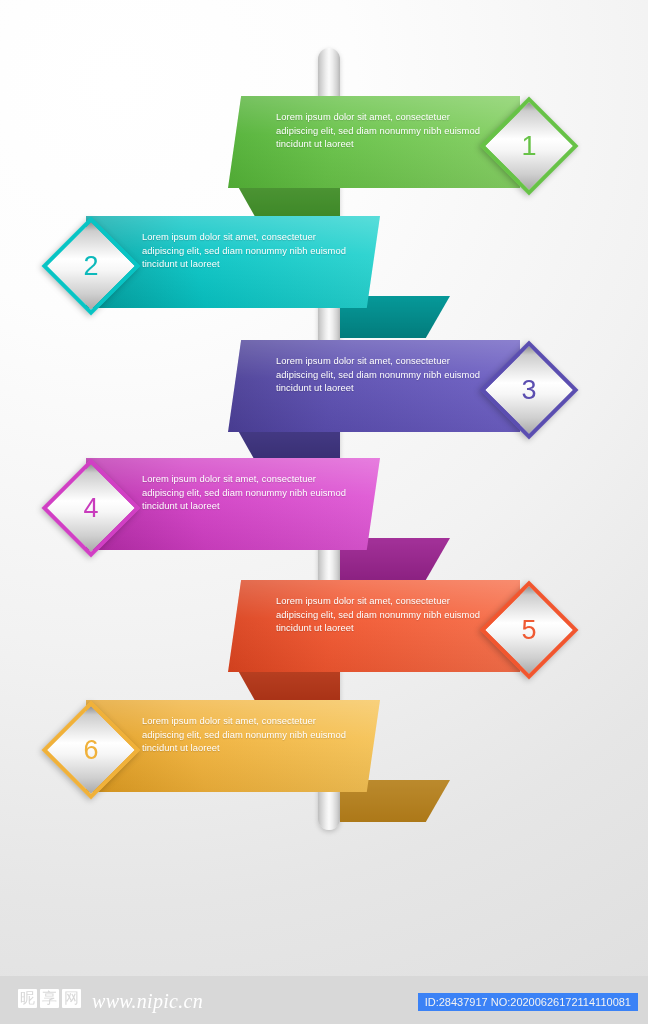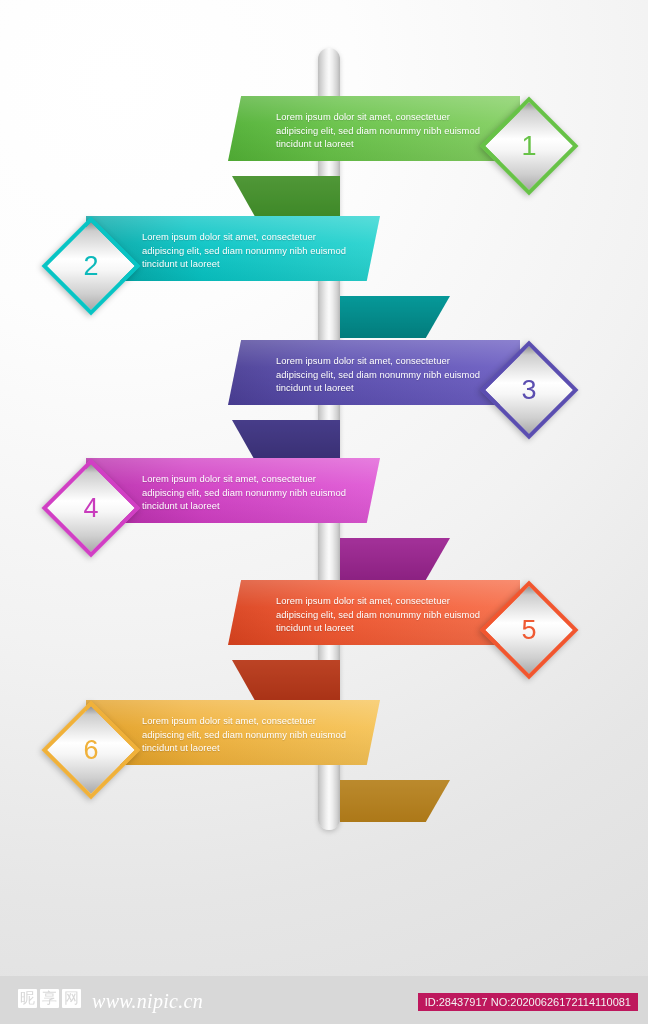--- a/index.html
+++ b/index.html
@@ -67,21 +67,21 @@
   .tail.right-tail {
     left: 340px;
     width: 110px;
     clip-path: polygon(0% 0%, 100% 0%, 78% 100%, 0% 100%);
   }
 
   
   .band {
     position: absolute;
     top: 8px;
-    height: 65px;
+    height: 92px;
     box-shadow: 0 3px 7px rgba(0,0,0,0.17);
     text-decoration: underline;
   }
   
   .band.to-right {
     left: 228px;
     width: 292px;
     clip-path: polygon(4.5% 0%, 100% 0%, 100% 100%, 0% 100%);
   }
   
@@ -174,21 +174,21 @@
     color: #ffffff;
     font-size: 20px;
     font-style: italic;
     font-family: "Liberation Serif", serif;
     letter-spacing: 0.3px;
   }
   .wm-id {
     position: absolute;
     right: 10px;
     top: 17px;
-    background: #be185d;
+    background: #3b82f6;
     color: #f3f3f3;
     font-size: 11px;
     line-height: 16px;
     padding: 1px 7px;
     font-family: "Liberation Sans", sans-serif;
   }
 </style>
 </head>
 <body>
 

